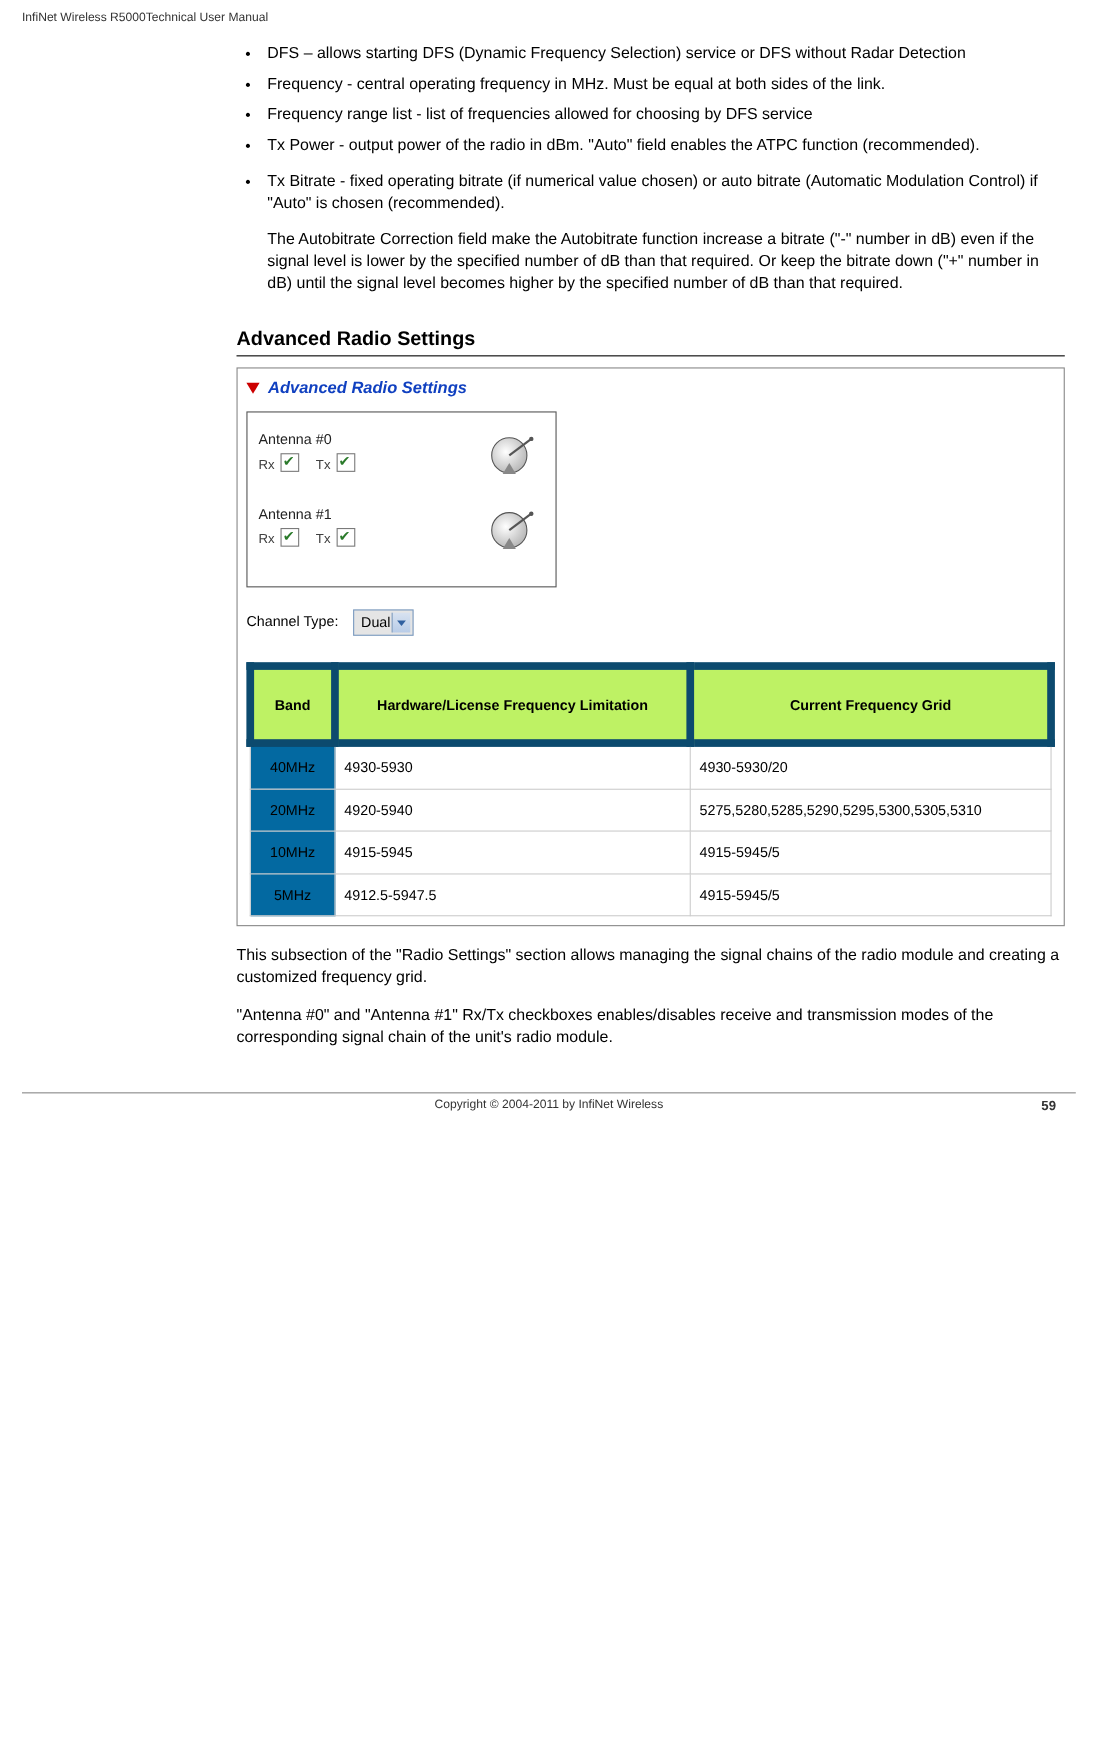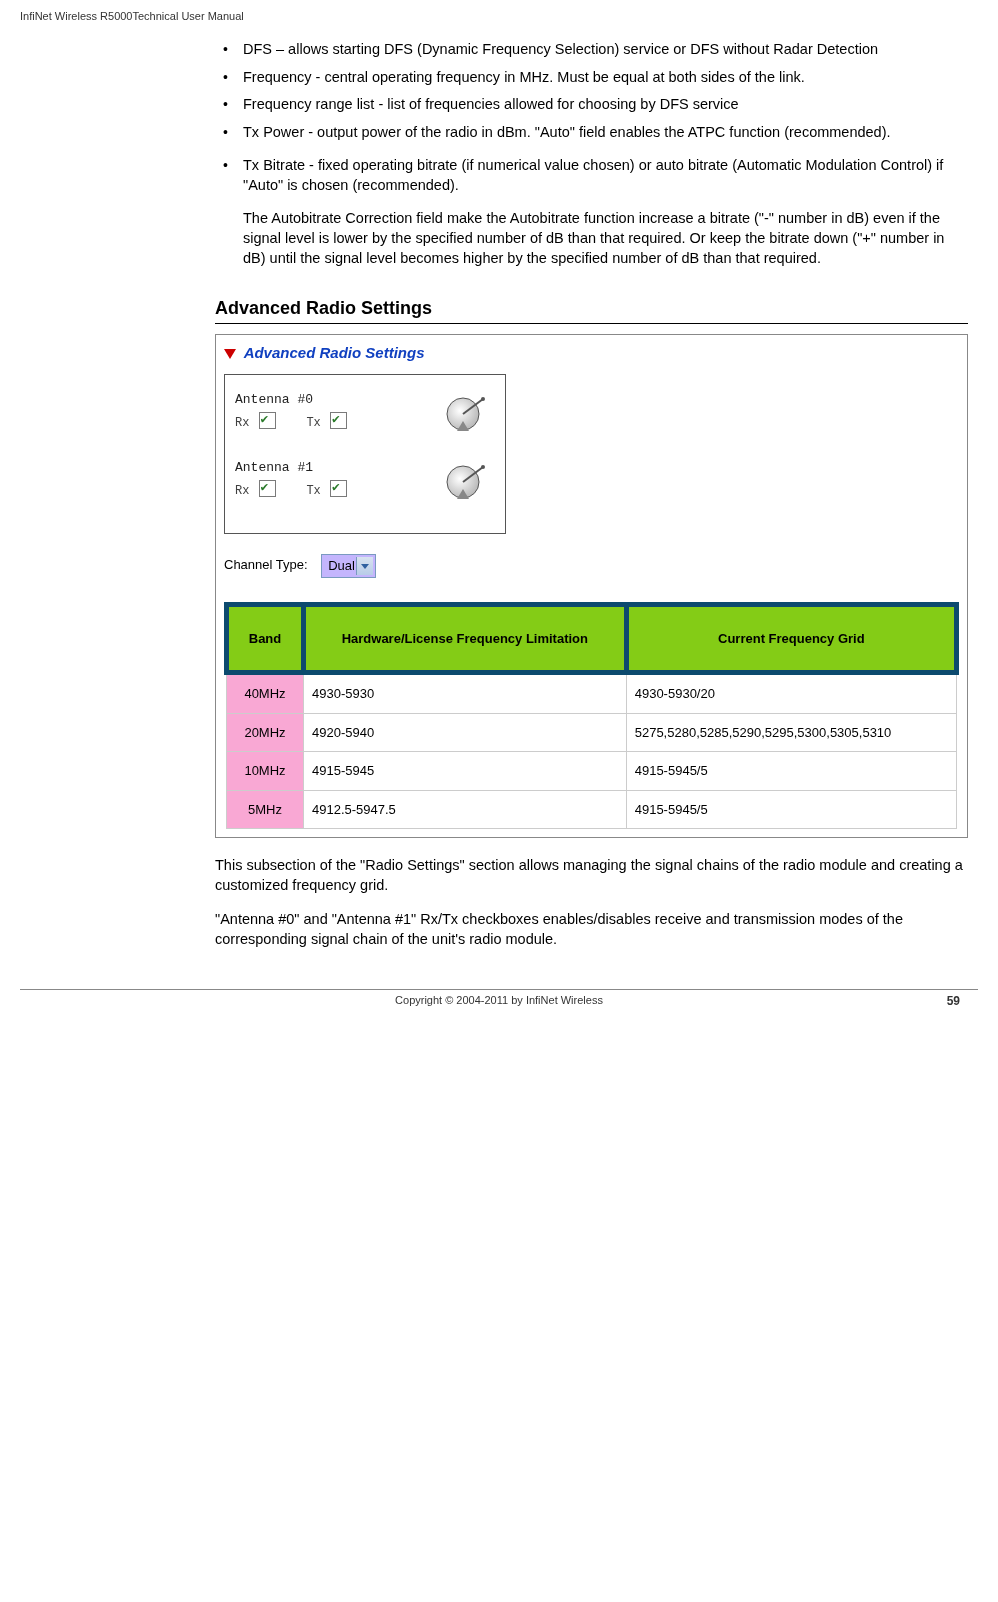--- a/index.html
+++ b/index.html
@@ -76,21 +76,20 @@
     border-right: 6px solid transparent;
     border-top: 10px solid #cc0000;
     margin-right: 4px;
     vertical-align: -1px;
   }
   .ant-panel {
     border: 1px solid #555;
     width: 260px;
     padding: 6px 10px 6px 10px;
     margin-bottom: 20px;
-    font-family: Liberation Mono, monospace;
   }
   .ant-row {
     margin: 10px 0 16px 0;
     position: relative;
     height: 52px;
   }
   .ant-label {
     font-size: 13px;
     color: #222;
     display: block;
@@ -122,21 +121,21 @@
     top: 0;
   }
   .dish svg { width: 46px; height: 46px; }
   .channel-row {
     margin: 18px 0 24px 0;
     font-size: 13px;
   }
   .select-box {
     display: inline-block;
     border: 1px solid #7a9ac0;
-    background: #c4b5fd;
+    background: #e5e5e5;
     padding: 2px 20px 2px 6px;
     font-size: 13px;
     position: relative;
     margin-left: 10px;
     vertical-align: middle;
     height: 18px;
     line-height: 18px;
   }
   .select-arrow {
     position: absolute; right: 2px; top: 2px;
@@ -152,35 +151,35 @@
     border-left: 4px solid transparent;
     border-right: 4px solid transparent;
     border-top: 5px solid #3060a0;
   }
   table.freq {
     width: 100%;
     border-collapse: collapse;
     font-size: 13px;
   }
   table.freq th {
-    background: #84cc16;
-    border: 5px solid #0c4a6e;
+    background: #bef264;
+    border: 7px solid #0c4a6e;
     padding: 23px 8px;
     text-align: center;
     font-weight: bold;
     font-family: Arial, sans-serif;
   }
   table.freq td {
     border: 1px solid #ccc;
     padding: 10px 8px;
   }
   table.freq td.band {
     text-align: center;
     width: 60px;
-    background: #f9a8d4;
+    background: #0369a1;
     border-right: 1px solid #ccc;
   }
   .footer-line {
     border-top: 1px solid #888;
     margin-top: 40px;
     padding-top: 4px;
     display: flex;
     justify-content: center;
     position: relative;
     font-size: 11px;

